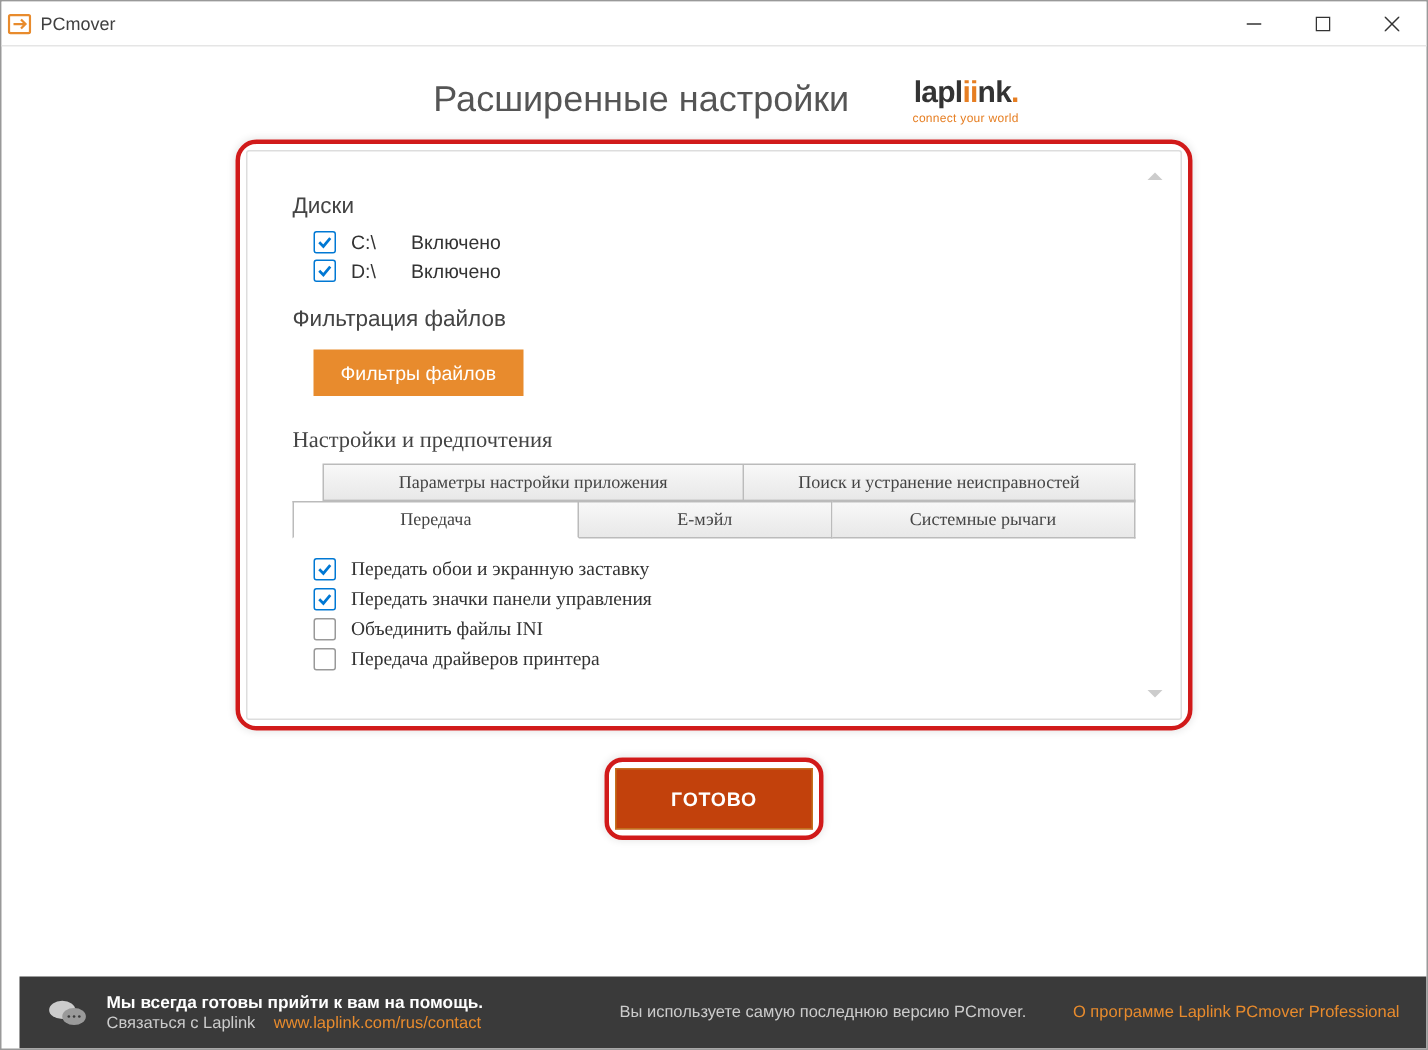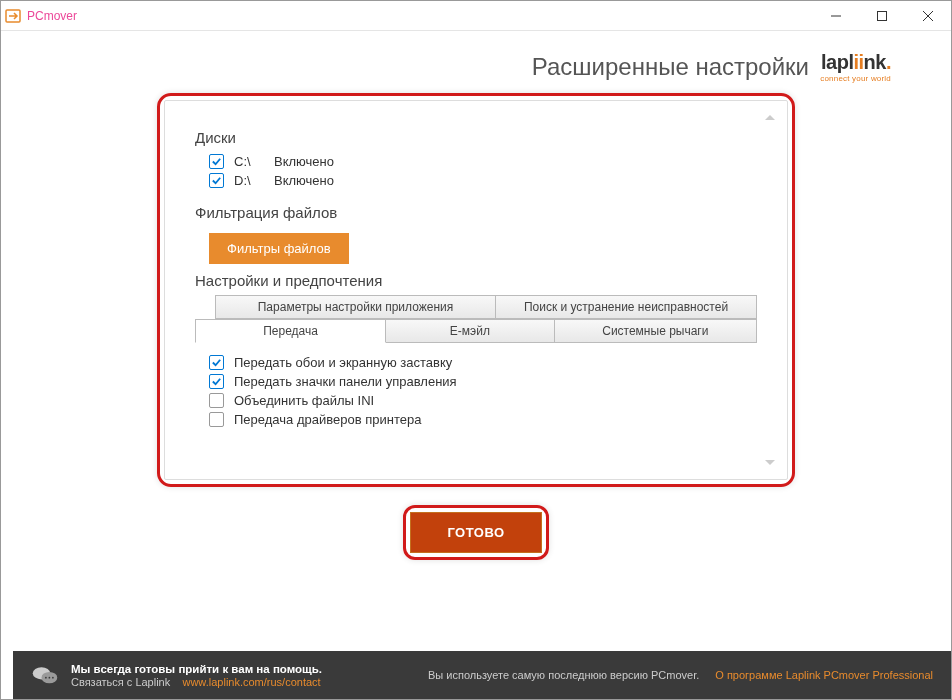--- a/index.html
+++ b/index.html
@@ -19,35 +19,36 @@
     display: flex;
     align-items: center;
     padding-left: 4px;
     border-bottom: 1px solid #e5e5e5;
   }
   .titlebar .app-icon {
     width: 16px; height: 16px;
     display: inline-flex; align-items: center; justify-content: center;
     margin-right: 6px;
   }
-  .titlebar .app-title { font-size: 12px; color: #ec4899; }
+  .titlebar .app-title { font-size: 12px; color: #404040; }
   .window-controls { margin-left: auto; display: flex; }
   .window-controls div {
     width: 46px; height: 30px;
     display: flex; align-items: center; justify-content: center;
     font-size: 13px; color: #333;
     cursor: default;
   }
 
   
   .header {
-    padding: 20px 60px 10px 40px;
+    padding: 20px 24px 10px 40px;
     display: flex;
     align-items: center;
-    justify-content: flex-end;
+    justify-content: center;
+    gap: 31px;
   }
   .page-title { font-size: 24px; font-weight: 300; color: #555; }
   .logo { text-align: right; }
   .logo-main { font-size: 20px; font-weight: 600; color: #333; letter-spacing: -0.5px; margin-left: 12px; }
   .logo-main .orange-dot { color: #e67e22; }
   .logo-sub { font-size: 8px; color: #e67e22; letter-spacing: 0.2px; }
 
   
   .main-area { padding: 0 40px; }
   .panel-highlight {
@@ -100,21 +101,21 @@
   .btn-orange {
     background: #e88b2d;
     color: #fff;
     border: none;
     padding: 8px 18px;
     font-size: 13px;
     cursor: pointer;
     margin: 6px 0 0 14px;
   }
 
-  .section-prefs { margin-top: 8px; }
+  .section-prefs { margin-top: 22px; font-family: Liberation Serif, serif; }
   .tab-grid { margin-top: 4px; }
   .tab-row { display: flex; }
   .tab {
     border: 1px solid #bbb;
     background: linear-gradient(#f8f8f8,#e8e8e8);
     font-size: 12px; color: #444;
     text-align: center;
     padding: 4px 0;
     cursor: pointer;
   }
@@ -159,21 +160,21 @@
     gap: 12px;
   }
   .chat-icon {
     width: 28px; height: 28px;
     flex-shrink: 0;
   }
   .footer-left { flex: 1; }
   .footer-left .help-title { color: #fff; font-weight: 600; font-size: 11.5px; }
   .footer-left .contact-line { margin-top: 1px; }
   .footer a, .orange-link { color: #e88b2d; text-decoration: none; }
-  .footer-right { display: flex; gap: 16px; align-items: center; margin-left: 39px; }
+  .footer-right { display: flex; gap: 31px; align-items: center; margin-left: 39px; }
 </style>
 </head>
 <body>
 
 <div class="titlebar">
   <span class="app-icon">
     <svg viewBox="0 0 16 16" width="16" height="16">
         <rect x="1" y="2" width="14" height="12" rx="1" fill="none" stroke="#e88b2d" stroke-width="1.5"></rect>
         <path d="M4 8 L12 8 M9 5 L12 8 L9 11" stroke="#e88b2d" stroke-width="1.5" fill="none"></path>
       </svg>

